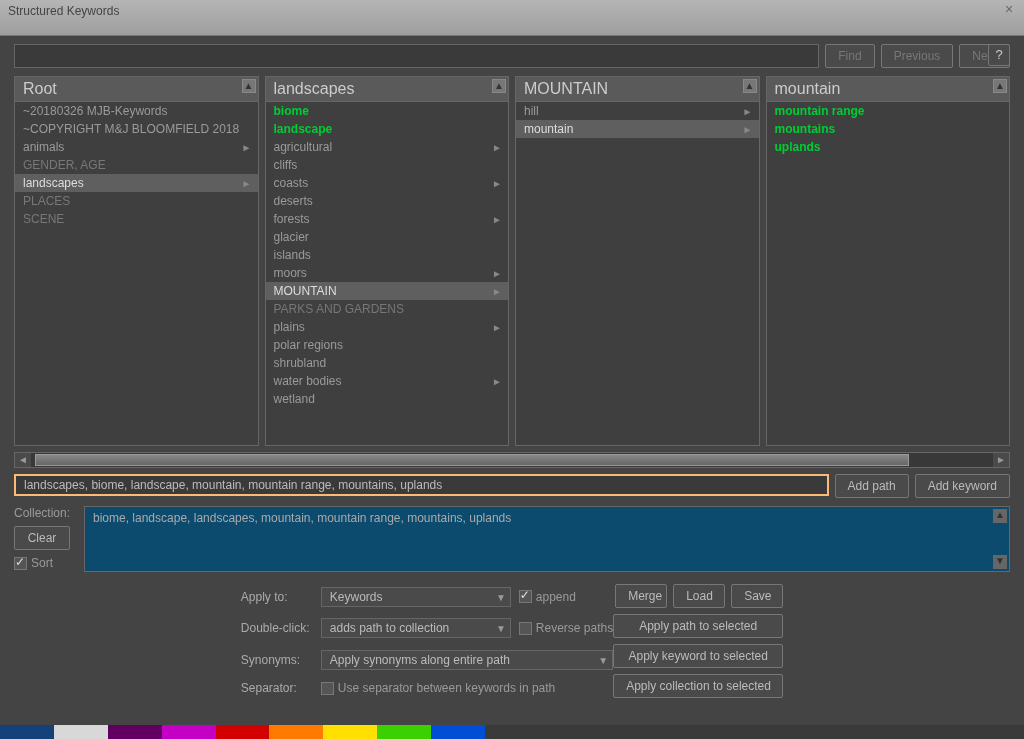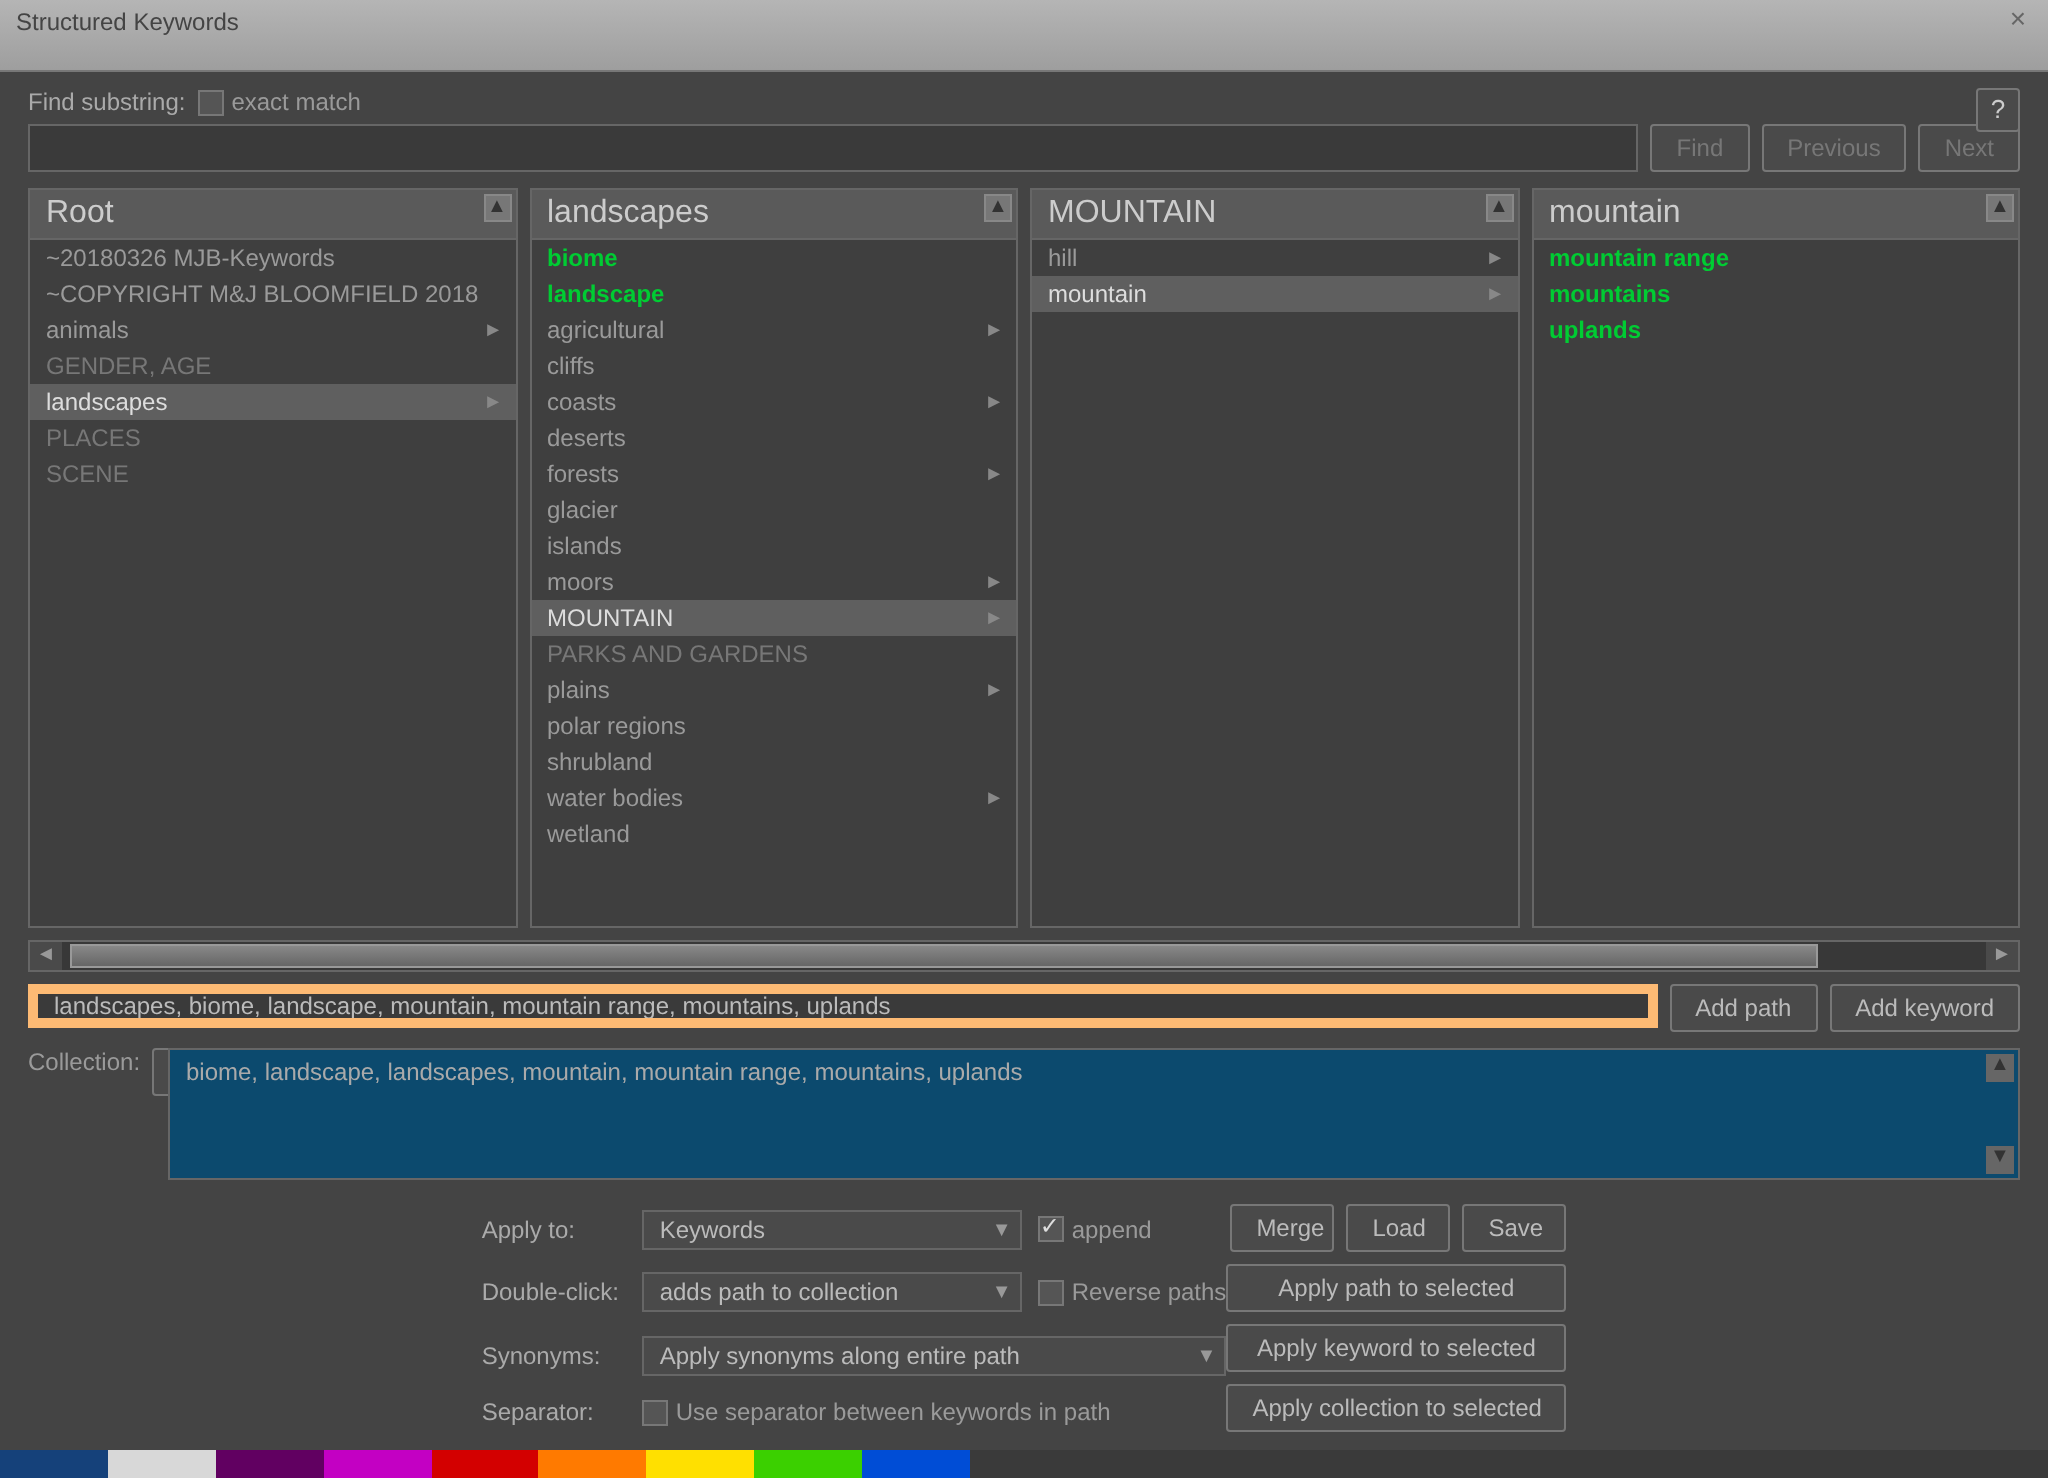--- a/index.html
+++ b/index.html
@@ -175,32 +175,32 @@
     background: #4a4a4a; color: #999;
     text-align: center; line-height: 14px; font-size: 10px;
   }
   .hscroll-l { left: 0; }
   .hscroll-r { right: 0; }
   .path-row {
     display: flex; gap: 6px; margin-top: 6px; align-items: stretch;
   }
   .path-input {
     flex: 1;
-    border: 5px solid #fdba74;
+    border: 2px solid #fdba74;
     background: #3a3a3a;
     color: #bbb;
     padding: 3px 8px;
     height: 22px;
     font-family: inherit; font-size: 12px;
   }
   .collection-block {
     display: flex; gap: 8px; margin-top: 8px; align-items: flex-start;
   }
   .collection-left {
-    display: flex; flex-direction: row; gap: 6px;
+    display: flex; flex-direction: column; gap: 6px;
     width: 62px;
   }
   .collection-area {
     flex: 1;
     height: 66px;
     border: 1px solid #666;
     background: #0c4a6e;
     color: #aaa;
     padding: 4px 8px;
     position: relative;
@@ -256,27 +256,20 @@
 </head>
 <body>
 
 <div class="titlebar">
   <span>Structured Keywords</span>
   <span class="titlebar-close">×</span>
 </div>
 
 <div class="window-body">
 
-  <div class="find-row">
-    <label>Find substring:</label>
-    <span class="chk">
-      <span class="chk-box"></span>
-      <span>exact match</span>
-    </span>
-  </div>
   <span class="help-btn">?</span>
 
   <div class="search-row">
     <input class="search-input" style="">
     <button class="btn disabled">Find</button>
     <button class="btn disabled">Previous</button>
     <button class="btn disabled">Next</button>
   </div>
 
   <div class="columns-wrap" id="columns">

